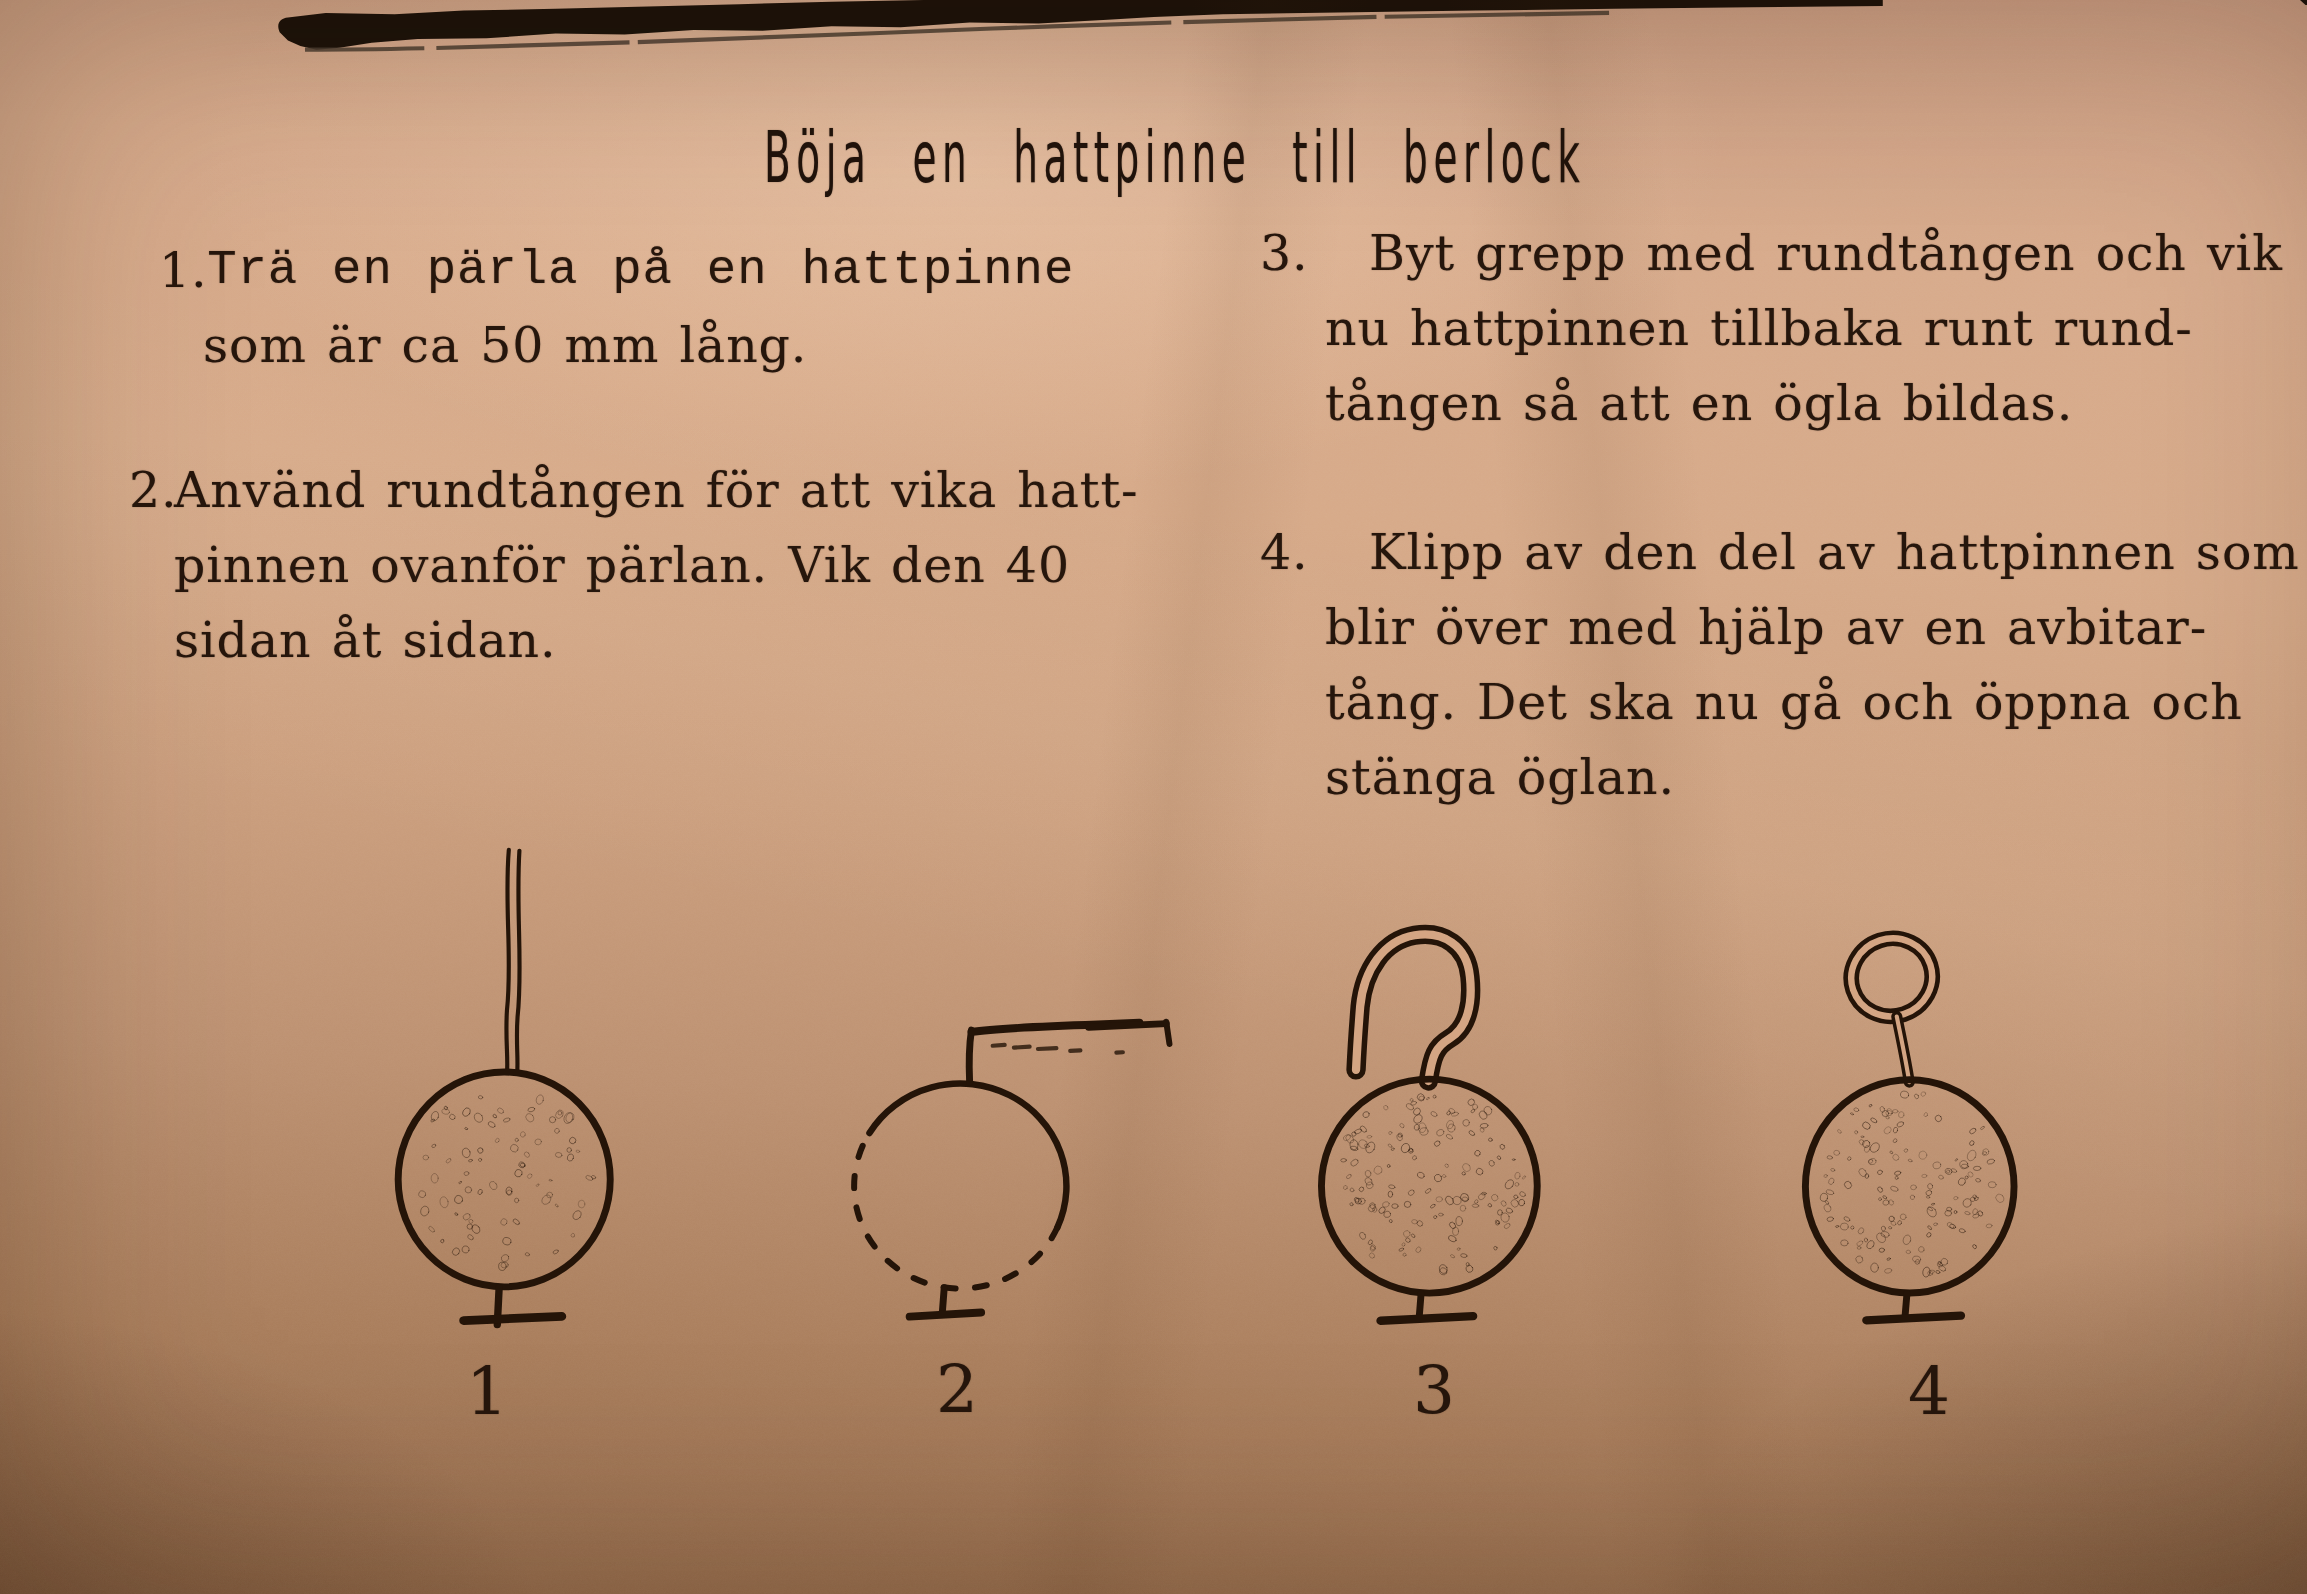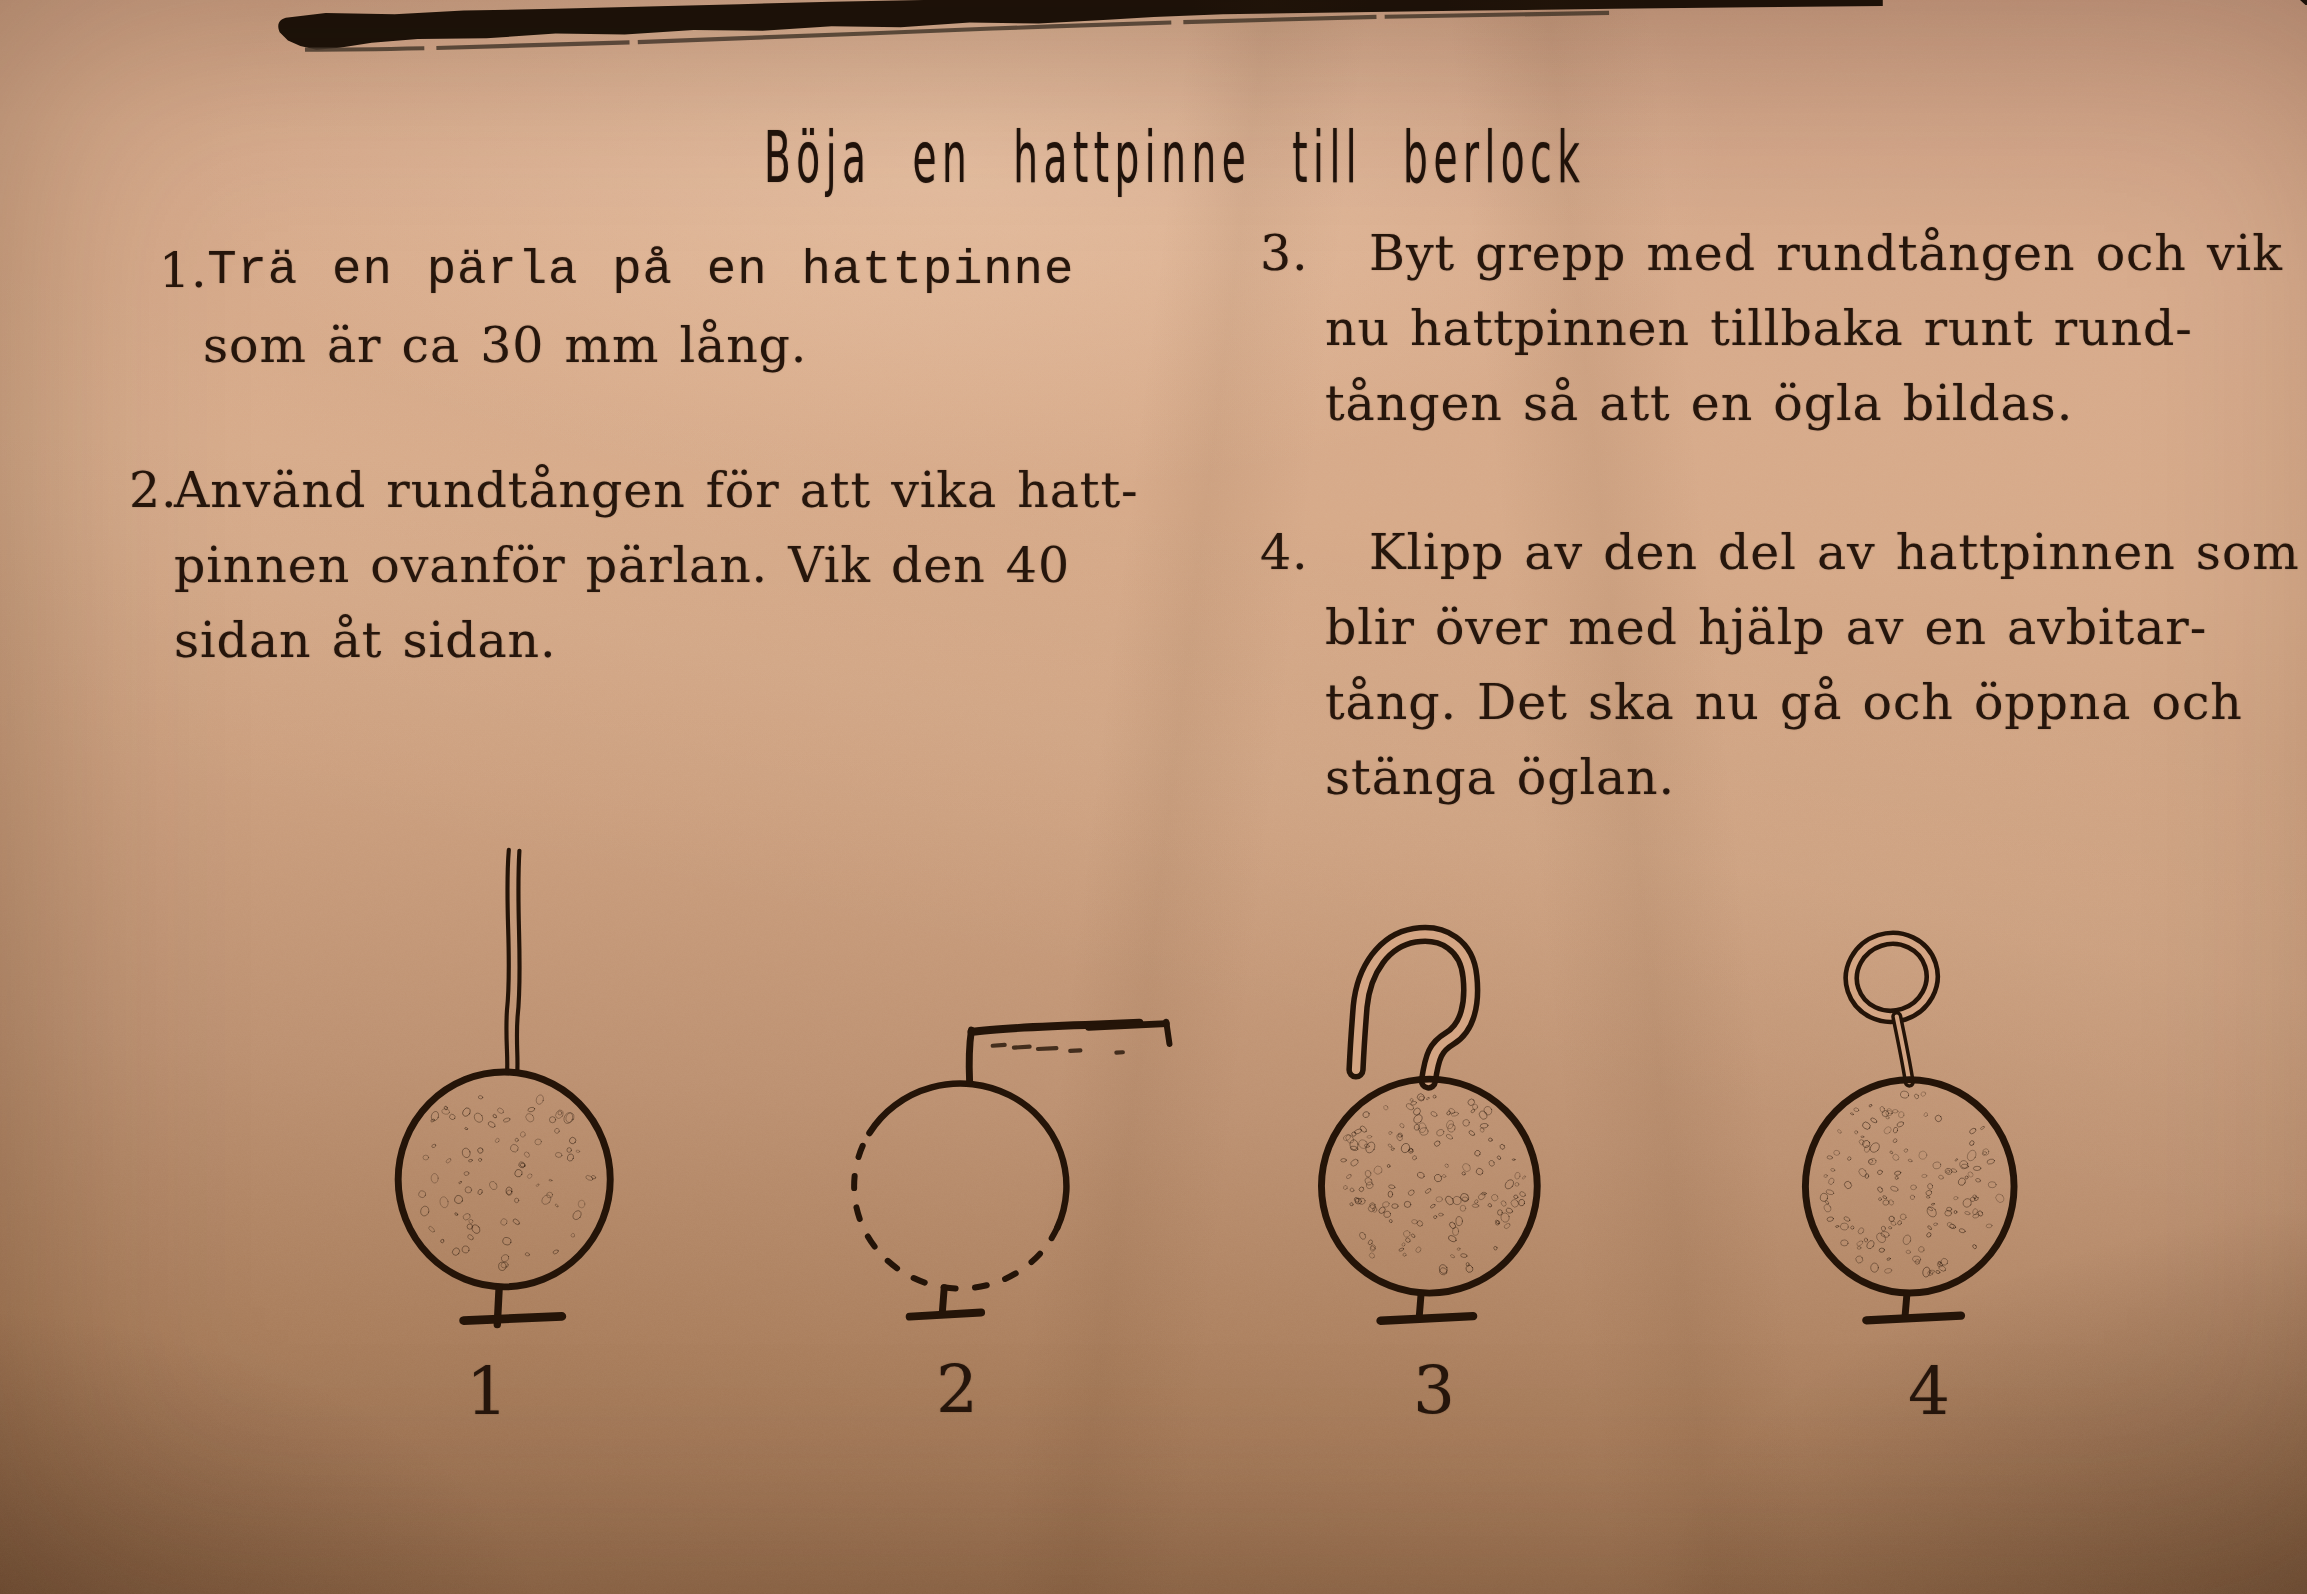--- a/index.html
+++ b/index.html
@@ -87,21 +87,21 @@
     <path fill="#1a110a" d="M 5150,0 L 5184,0 L 5184,9 L 5156,6 Z"></path>
   </svg>
 
   <div class="creases"></div>
 
   <h1 class="title">Böja en hattpinne till berlock</h1>
 
   <section class="step s1">
     <span class="num">1.</span>
     <div class="line first">Trä en pärla på en hattpinne</div>
-    <div class="line">som är ca 30 mm lång.</div>
+    <div class="line">som är ca 50 mm lång.</div>
   </section>
 
   <section class="step s2">
     <span class="num">2.</span>
     <div class="line first">Använd rundtången för att vika hatt-</div>
     <div class="line">pinnen ovanför pärlan. Vik den 40</div>
     <div class="line">sidan åt sidan.</div>
   </section>
 
   <section class="step s3">

